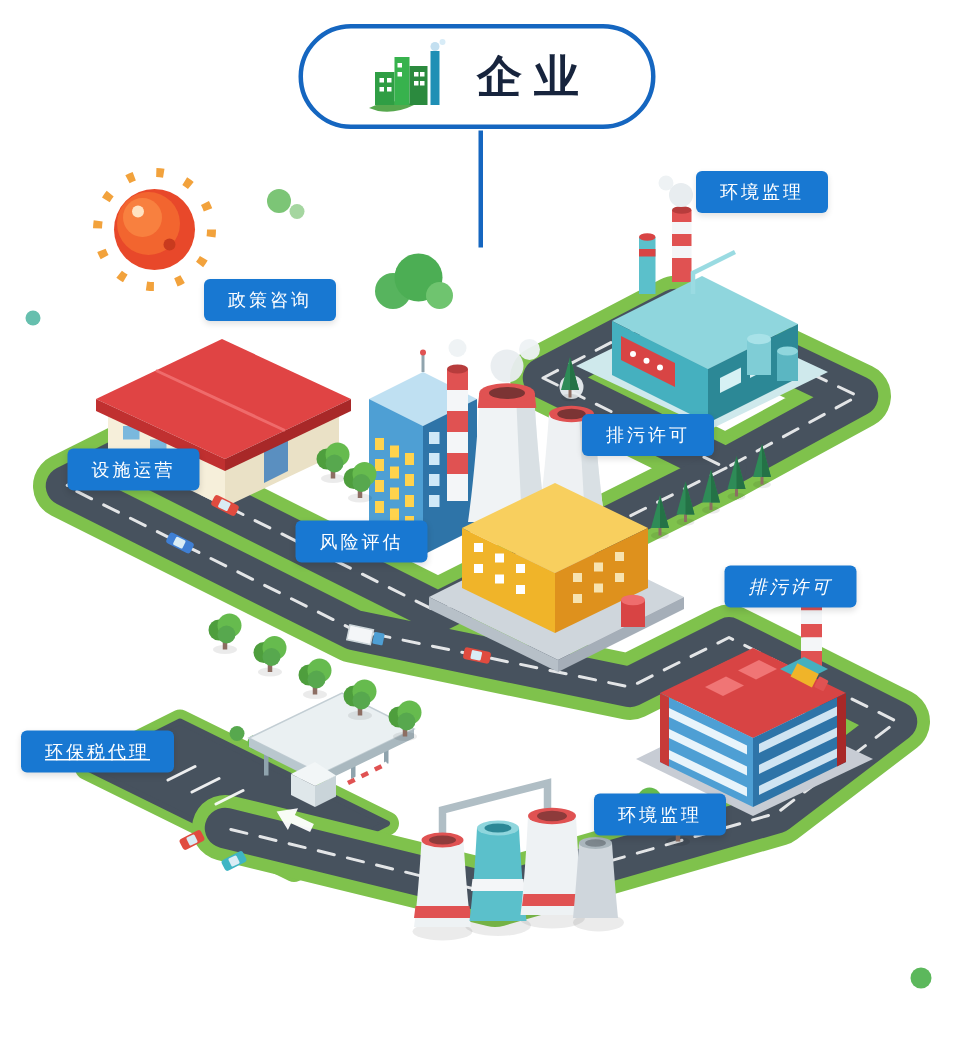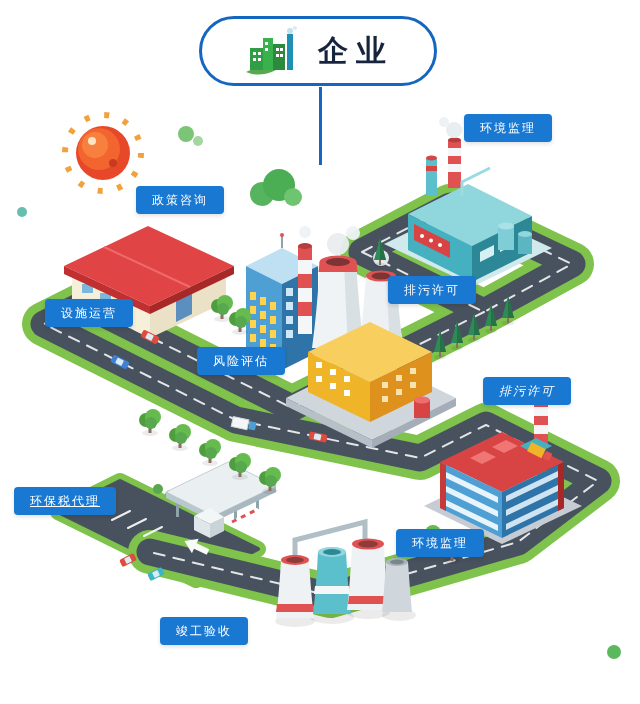--- a/index.html
+++ b/index.html
@@ -368,15 +368,14 @@
   <div class="connector"></div>
 
   <div class="svc-label lbl-0">环境监理</div>
   <div class="svc-label lbl-1">政策咨询</div>
   <div class="svc-label lbl-2">排污许可</div>
   <div class="svc-label lbl-4">风险评估</div>
   <div class="svc-label lbl-3">设施运营</div>
   <div class="svc-label lbl-5">排污许可</div>
   <div class="svc-label lbl-6">环保税代理</div>
   <div class="svc-label lbl-7">环境监理</div>
-  <div class="svc-label lbl-8">竣工验收</div>
 
 </div>
 
 </body></html>

